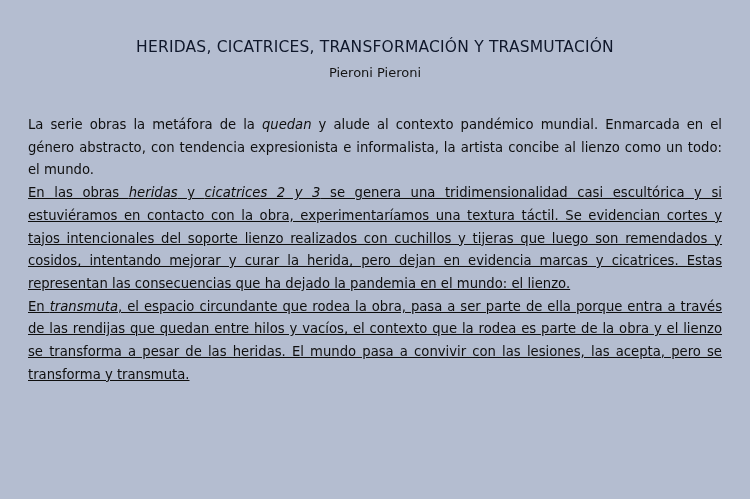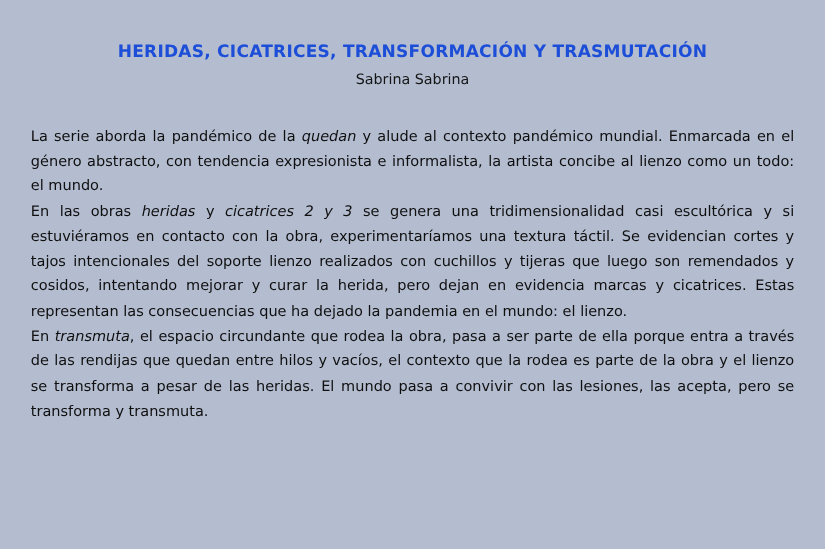--- a/index.html
+++ b/index.html
@@ -16,54 +16,55 @@
   }
   .page {
     width: 750px;
     height: 499px;
     box-sizing: border-box;
     padding: 30px 28px 20px 28px;
     position: relative;
   }
   .title {
     text-align: center;
-    font-weight: bold;
+    font-weight: normal;
     font-size: 15.5px;
     letter-spacing: 0.2px;
     margin: 8px 0 0 0;
-    color: #1d4ed8;
+    color: #0f172a;
   }
   .author {
     text-align: center;
     font-size: 13px;
     margin: 9px 0 0 0;
     color: #151515;
   }
   .body-text {
     margin-top: 34px;
     font-size: 13.2px;
     line-height: 1.72;
     text-align: justify;
     text-justify: inter-word;
     color: #0f0f0f;
   }
   .body-text p {
     margin: 0;
   }
   .body-text p + p {
     margin-top: 0px;
+    text-decoration: underline;
   }
   em {
     font-style: italic;
   }
 </style>
 </head>
 <body>
 
 <div class="page">
   <h1 class="title">HERIDAS, CICATRICES, TRANSFORMACIÓN Y TRASMUTACIÓN</h1>
-  <div class="author">Sabrina Sabrina</div>
+  <div class="author">Pieroni Pieroni</div>
   <div class="body-text">
-      <p><span>La serie aborda la pandémico de la </span><em>quedan</em><span> y alude al contexto pandémico mundial. Enmarcada en el género abstracto, con tendencia expresionista e informalista, la artista concibe al lienzo como un todo: el mundo.</span></p>
+      <p><span>La serie obras la metáfora de la </span><em>quedan</em><span> y alude al contexto pandémico mundial. Enmarcada en el género abstracto, con tendencia expresionista e informalista, la artista concibe al lienzo como un todo: el mundo.</span></p>
       <p><span>En las obras </span><em>heridas</em><span> y </span><em>cicatrices 2 y 3</em><span> se genera una tridimensionalidad casi escultórica y si estuviéramos en contacto con la obra, experimentaríamos una textura táctil. Se evidencian cortes y tajos intencionales del soporte lienzo realizados con cuchillos y tijeras que luego son remendados y cosidos, intentando mejorar y curar la herida, pero dejan en evidencia marcas y cicatrices. Estas representan las consecuencias que ha dejado la pandemia en el mundo: el lienzo.</span></p>
       <p><span>En </span><em>transmuta</em><span>, el espacio circundante que rodea la obra, pasa a ser parte de ella porque entra a través de las rendijas que quedan entre hilos y vacíos, el contexto que la rodea es parte de la obra y el lienzo se transforma a pesar de las heridas. El mundo pasa a convivir con las lesiones, las acepta, pero se transforma y transmuta.</span></p>
     </div>
 </div>
 
 </body></html>

